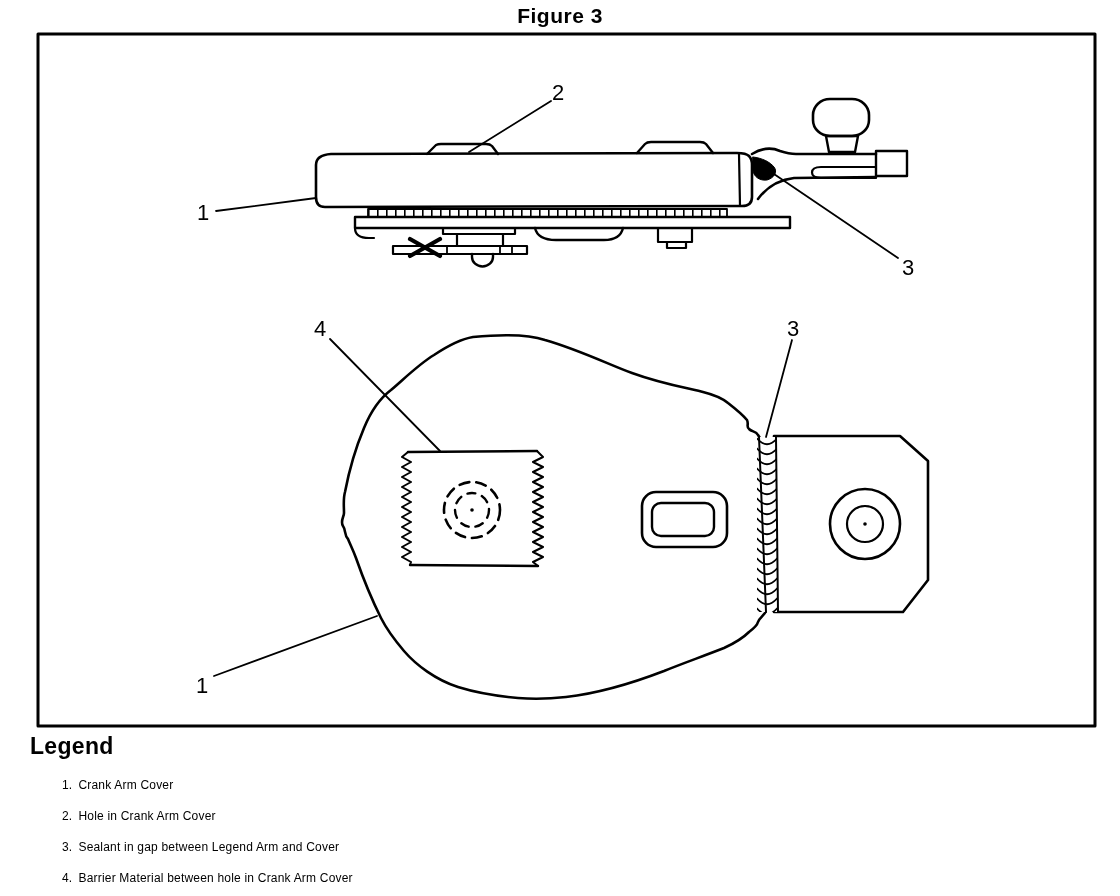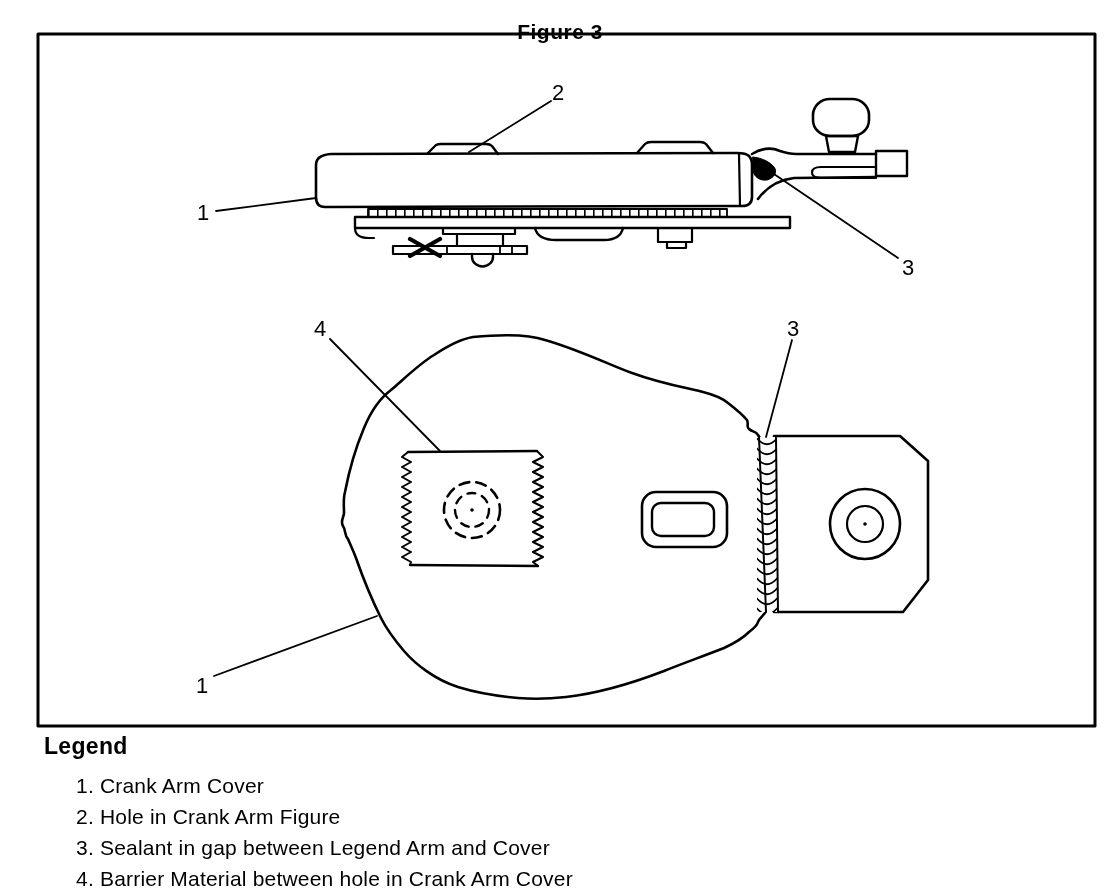--- a/index.html
+++ b/index.html
@@ -17,41 +17,40 @@
   }
   .figure-title {
     position: absolute;
     top: 4px;
     left: 0;
     width: 1120px;
     text-align: center;
     font-size: 21px;
     font-weight: bold;
     letter-spacing: 0.5px;
-    margin-top: 16px;
   }
   svg.diagram {
     position: absolute;
     top: 0;
     left: 0;
   }
   .legend {
     position: absolute;
-    left: 44px;
+    left: 30px;
     top: 733px;
     width: 1060px;
   }
   .legend-heading {
     font-size: 23px;
     font-weight: bold;
     margin: 0 0 10px 0;
     letter-spacing: 0.3px;
   }
   .legend-item {
-    font-size: 21px;
+    font-size: 12px;
     line-height: 31px;
     padding-left: 32px;
     letter-spacing: 0.2px;
   }
   .legend-item .num {
     display: inline-block;
     margin-right: 6px;
   }
   svg text.callout {
     font-family: "Liberation Sans", "DejaVu Sans", sans-serif;
@@ -193,21 +192,21 @@
     <text class="callout" x="196" y="693">1</text>
   </g>
 </svg>
 
 <div class="legend">
   <div class="legend-heading">Legend</div>
   <div class="legend-item">
     <span class="num">1.</span><span>Crank Arm Cover</span>
   </div>
   <div class="legend-item">
-    <span class="num">2.</span><span>Hole in Crank Arm Figure</span>
+    <span class="num">2.</span><span>Hole in Crank Arm Cover</span>
   </div>
   <div class="legend-item">
     <span class="num">3.</span><span>Sealant in gap between Legend Arm and Cover</span>
   </div>
   <div class="legend-item">
     <span class="num">4.</span><span>Barrier Material between hole in Crank Arm Cover</span>
   </div>
 </div>
 
 </body></html>

